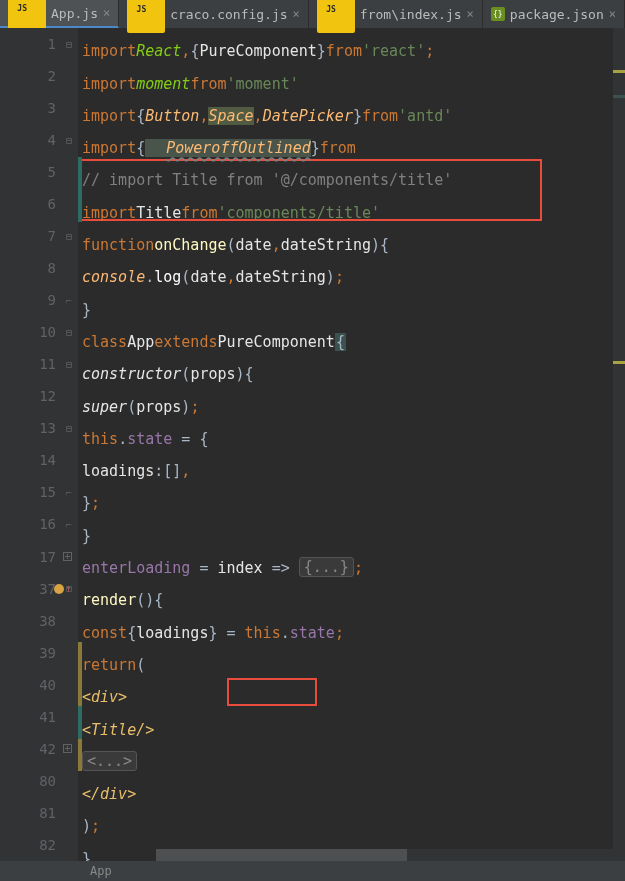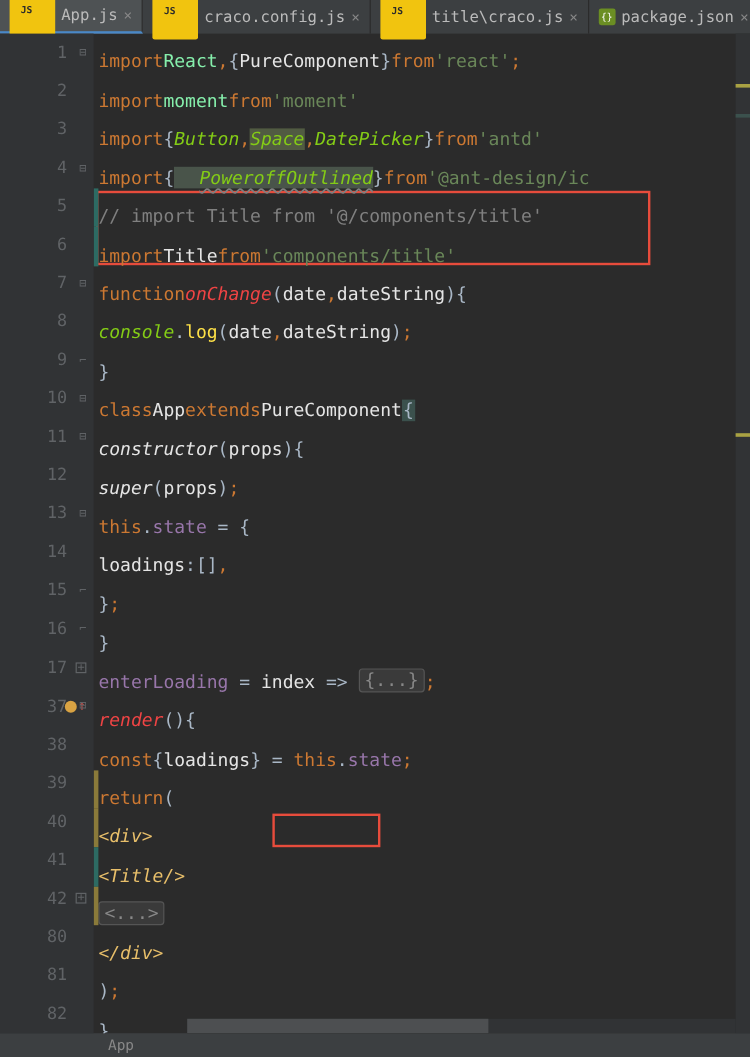--- a/index.html
+++ b/index.html
@@ -130,29 +130,29 @@
 .strip-yellow { background: #8a7a3a; }
 .redbox {
   position: absolute;
   border: 2px solid #e74c3c;
   pointer-events: none;
 }
 
 .kw { color: #cc7832; }
 .kw-i { color: #e5e5e5; font-style: italic; }
 .id { color: #e5e5e5; }
-.fn-i { color: #86efac; }
-.fn { color: #fde047; }
-.def { color: #ef4444; font-style: italic; }
+.fn-i { color: #84cc16; font-style: italic; }
+.fn { color: #ffffff; }
+.def { color: #fef9c3; }
 .str { color: #6a8759; }
 .cmt { color: #808080; }
 .op { color: #a9b7c6; }
 .pn { color: #cc7832; }
 .purple { color: #9876aa; }
-.purple-i { color: #84cc16; font-style: italic; margin-top: 45px; }
+.purple-i { color: #fdba74; font-style: italic; margin-top: 45px; }
 .tag { color: #e8bf6a; font-style: italic; }
 .hl-bg { background: #515b42; }
 .hl-bg-dark { background: #49544a; }
 .caret-bg { background: #3b514d; padding: 0 1px; }
 .wavy { text-decoration: underline wavy #808080; text-underline-offset: 3px; padding-left: 21px; }
 .fold-chip {
   background: #3a3a3a;
   border: 1px solid #555;
   padding: 0 4px;
   border-radius: 3px;
@@ -201,21 +201,21 @@
     <span>App.js</span>
     <span class="close-x">×</span>
   </div>
   <div class="tab">
     <span class="js-icon">JS</span>
     <span>craco.config.js</span>
     <span class="close-x">×</span>
   </div>
   <div class="tab">
     <span class="js-icon">JS</span>
-    <span>title\craco.js</span>
+    <span>from\index.js</span>
     <span class="close-x">×</span>
   </div>
   <div class="tab">
     <span class="json-icon">{}</span>
     <span>package.json</span>
     <span class="close-x">×</span>
   </div>
   <div class="tab">
     <span class="js-icon">JS</span>
     <span>s</span>
@@ -322,21 +322,21 @@
   <div class="code">
     <div class="redbox" style="left:2px; top:131px; width:462px; height:62px;"></div>
     <div class="redbox" style="left:149px; top:650px; width:90px; height:28px;"></div>
 
     <div class="code-line"><span class="kw">import</span> <span class="fn-i">React</span><span class="pn">,</span> <span class="op">{</span><span class="id">PureComponent</span><span class="op">}</span> <span class="kw">from</span> <span class="str">'react'</span><span class="pn">;</span></div>
 
     <div class="code-line"><span class="kw">import</span> <span class="fn-i">moment</span> <span class="kw">from</span> <span class="str">'moment'</span></div>
 
     <div class="code-line"><span class="kw">import</span> <span class="op">{</span><span class="purple-i">Button</span><span class="pn">,</span> <span class="purple-i hl-bg">Space</span><span class="pn">,</span> <span class="purple-i">DatePicker</span><span class="op">}</span> <span class="kw">from</span> <span class="str">'antd'</span></div>
 
-    <div class="code-line"><span class="kw">import</span> <span class="op">{</span> <span class="purple-i hl-bg-dark wavy">PoweroffOutlined</span> <span class="op">}</span> <span class="kw">from</span> <span class="str">'@ant-design/ic</span></div>
+    <div class="code-line"><span class="kw">import</span> <span class="op">{</span> <span class="purple-i hl-bg-dark wavy">PoweroffOutlined</span> <span class="op">}</span> <span class="kw">from</span> </div>
 
     <div class="code-line"><span class="change-strip strip-teal"></span><span class="cmt">// import Title from '@/components/title'</span></div>
 
     <div class="code-line"><span class="change-strip strip-teal"></span><span class="kw">import</span> <span class="id">Title</span> <span class="kw">from</span> <span class="str">'components/title'</span></div>
 
     <div class="code-line"><span class="kw">function</span> <span class="def">onChange</span><span class="op">(</span><span class="id">date</span><span class="pn">,</span> <span class="id">dateString</span><span class="op">)</span> <span class="op">{</span></div>
 
     <div class="code-line">    <span class="purple-i">console</span><span class="op">.</span><span class="fn">log</span><span class="op">(</span><span class="id">date</span><span class="pn">,</span> <span class="id">dateString</span><span class="op">)</span><span class="pn">;</span></div>
 
     <div class="code-line"><span class="op">}</span></div>

